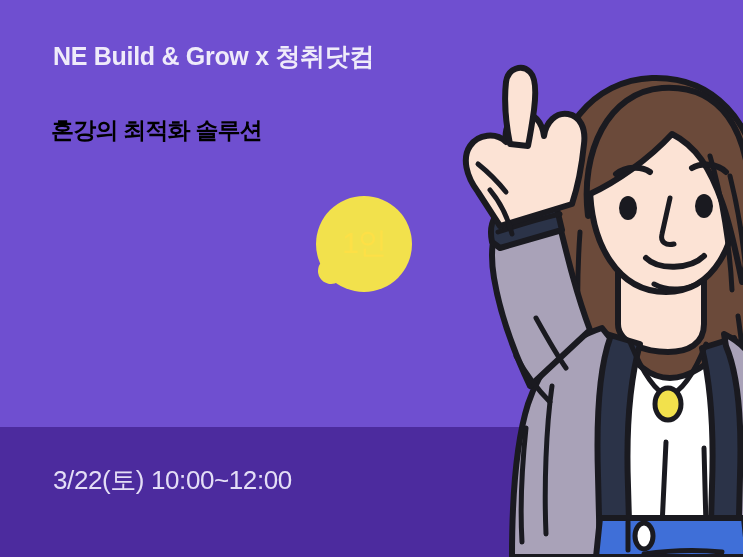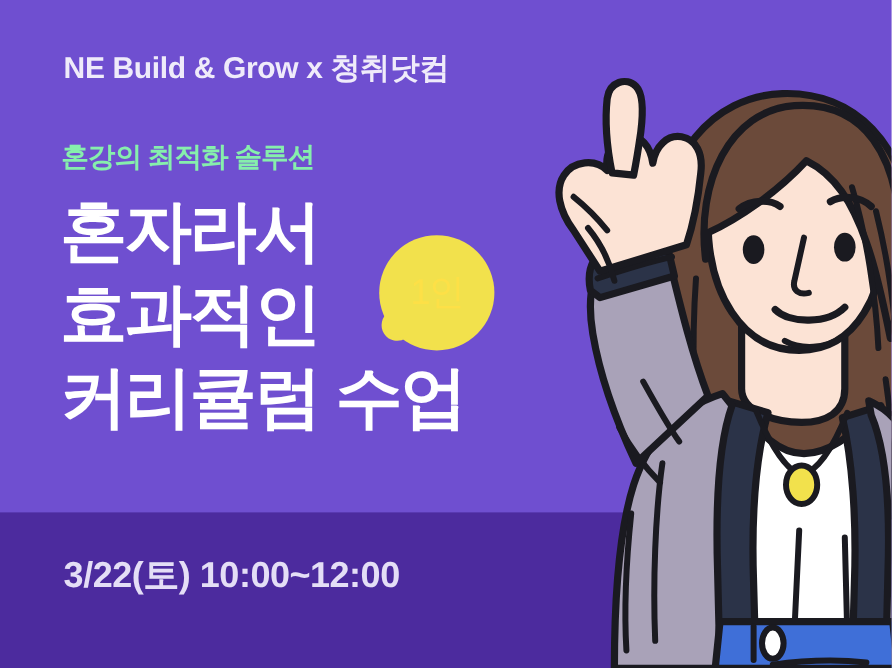--- a/index.html
+++ b/index.html
@@ -61,21 +61,21 @@
     letter-spacing: -0.3px;
     white-space: nowrap;
   }
 
   .subhead {
     position: absolute;
     left: 51px;
     top: 115px;
     font-size: 23px;
     font-weight: bold;
-    color: #86efac;
+    color: #000000;
     letter-spacing: -0.8px;
     white-space: nowrap;
   }
 
   .headline {
     position: absolute;
     left: 50px;
     top: 158px;
     width: 430px;
   }
@@ -132,22 +132,22 @@
   }
 
   
   .footer {
     position: absolute;
     left: 53px;
     top: 461px;
   }
   .footer-line {
     display: block;
-    font-size: 30px;
-    font-weight: bold;
+    font-size: 26px;
+    font-weight: normal;
     color: #E4DEF6;
     line-height: 38px;
     letter-spacing: -0.4px;
     white-space: nowrap;
   }
 </style>
 </head>
 <body>
 
 <div id="banner">
@@ -248,25 +248,20 @@
       <path d="M240 498 C268 494 298 494 318 496" stroke="#1A1A20" stroke-width="5" fill="none"></path>
     </g>
   </svg>
 
   <div class="text-layer">
 
     <div class="kicker">NE Build &amp; Grow x 청취닷컴</div>
 
     <div class="subhead">혼강의 최적화 솔루션</div>
 
-    <div class="headline">
-      <span class="headline-line">혼자라서</span>
-      <span class="headline-line">효과적인</span>
-      <span class="headline-line">커리큘럼 수업</span>
-    </div>
 
     <div class="bubble">
       <div class="bubble-tail"></div>
       <div class="bubble-circle"></div>
       <div class="bubble-text">1인</div>
     </div>
 
     <div class="footer">
       <span class="footer-line">3/22(토) 10:00~12:00</span>
     </div>

